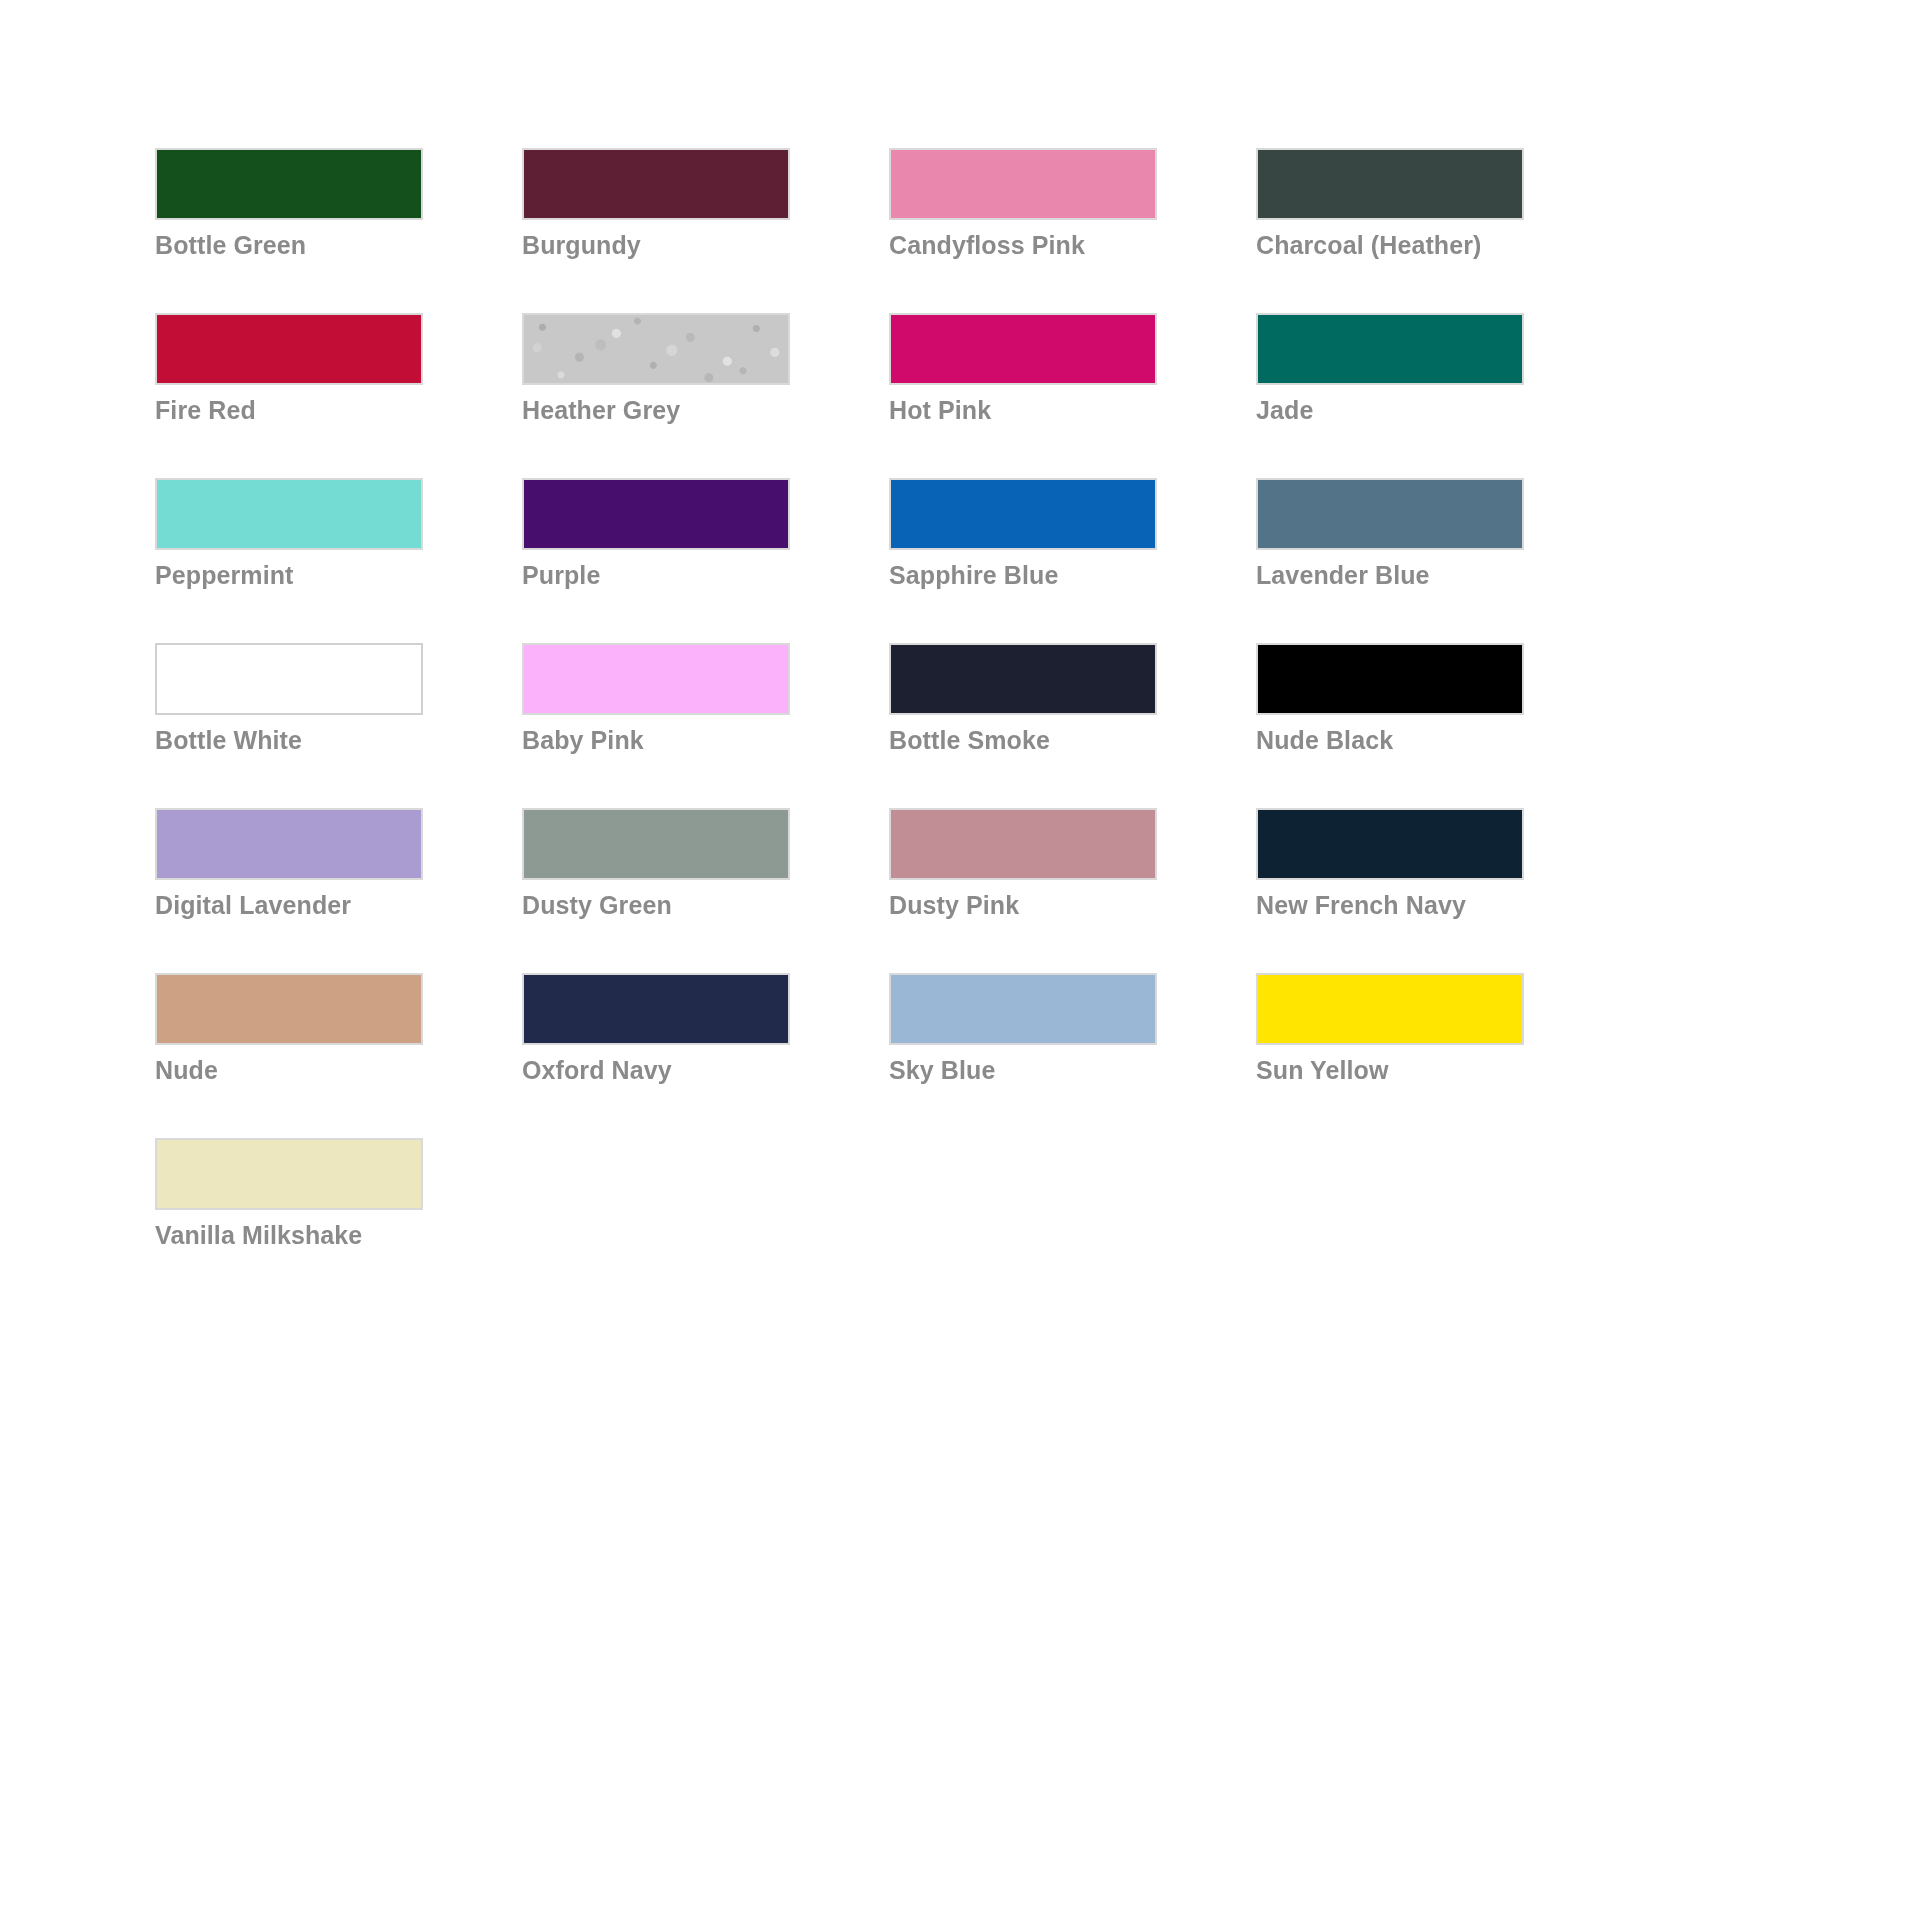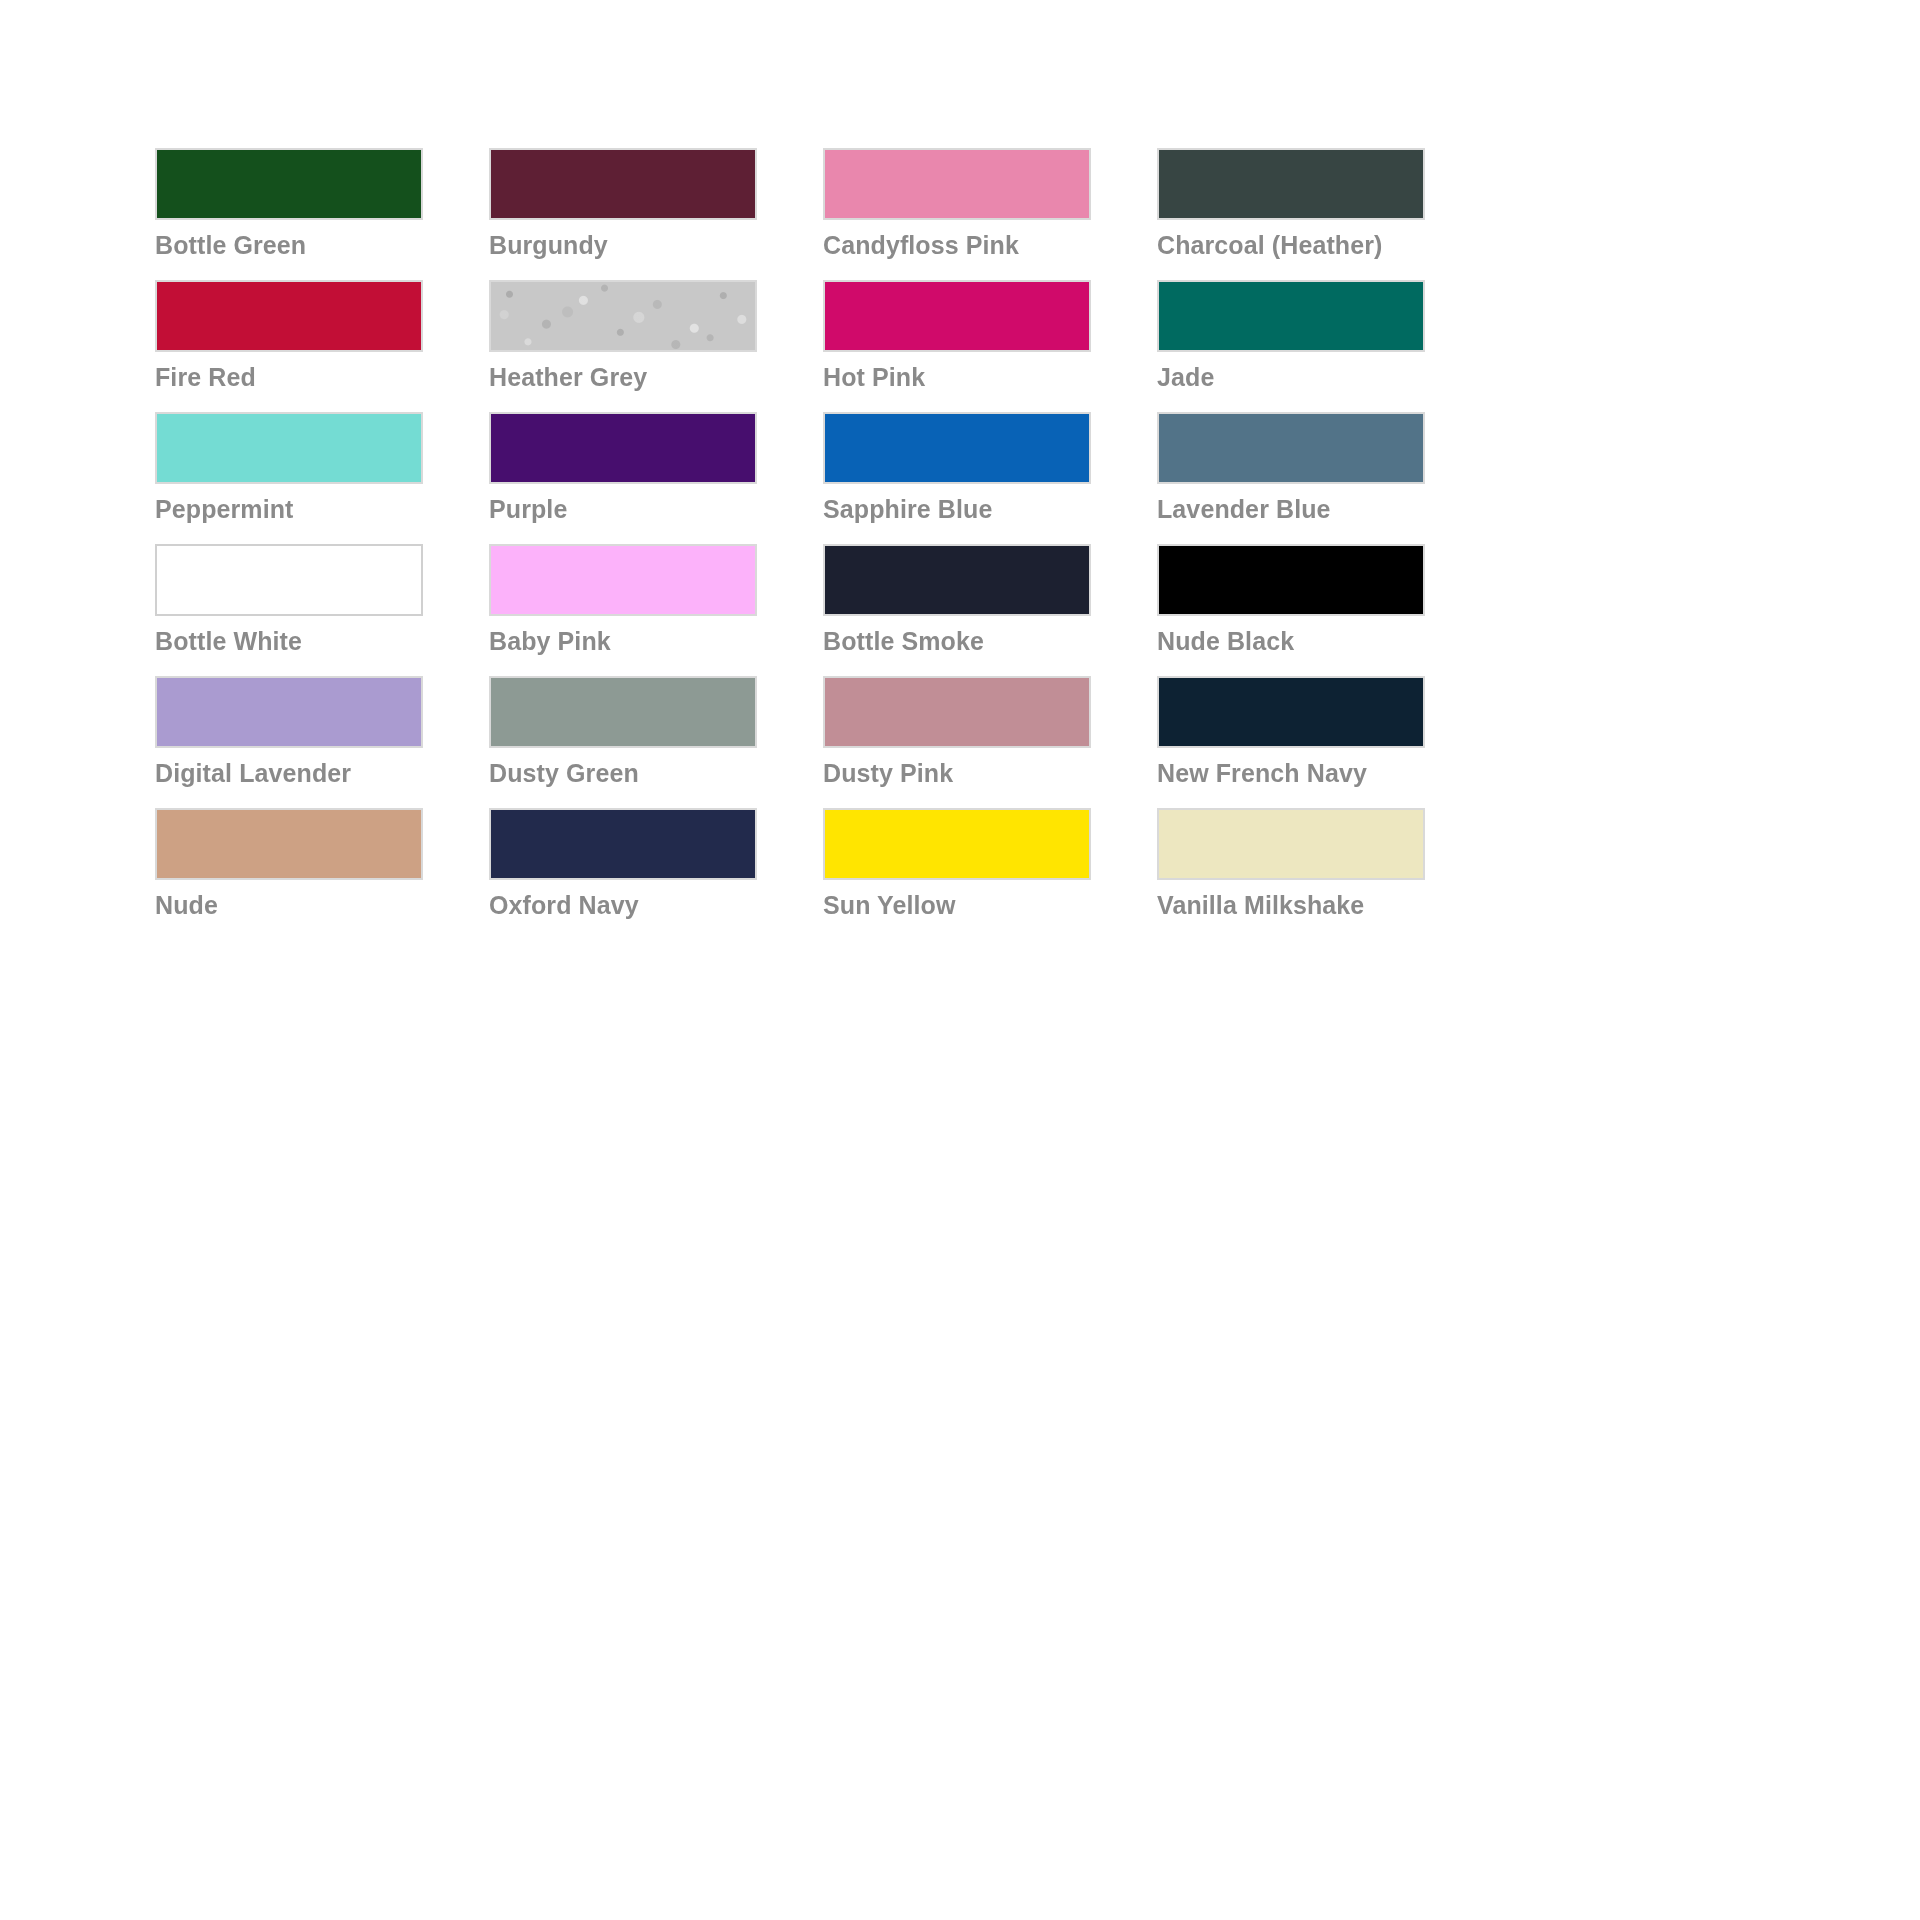--- a/index.html
+++ b/index.html
@@ -16,20 +16,21 @@
   #swatch-grid {
     position: absolute;
     left: 155px;
     top: 148px;
     width: 1290px;
     display: grid;
     grid-template-columns: repeat(4, 334px);
     grid-auto-rows: 132px;
     row-gap: 0px;
     column-gap: 0px;
+    gap: 33px;
   }
   .swatch-cell {
     position: relative;
     width: 334px;
     height: 132px;
   }
   .swatch-chip {
     width: 268px;
     height: 72px;
     border: 2px solid #d9d9d9;
@@ -154,20 +155,24 @@
     </div>
     <div class="swatch-cell">
       <div class="swatch-chip" title="Nude" style="background-color: rgb(205, 161, 132);"></div>
       <div class="swatch-label">Nude</div>
     </div>
     <div class="swatch-cell">
       <div class="swatch-chip" title="Oxford Navy" style="background-color: rgb(34, 42, 76);"></div>
       <div class="swatch-label">Oxford Navy</div>
     </div>
     <div class="swatch-cell">
+      <div class="swatch-chip" title="Sky Blue" style="background-color: rgb(154, 183, 214);"></div>
+      <div class="swatch-label">Sky Blue</div>
+    </div>
+    <div class="swatch-cell">
       <div class="swatch-chip" title="Sun Yellow" style="background-color: rgb(255, 229, 0);"></div>
       <div class="swatch-label">Sun Yellow</div>
     </div>
     <div class="swatch-cell">
       <div class="swatch-chip" title="Vanilla Milkshake" style="background-color: rgb(237, 231, 192);"></div>
       <div class="swatch-label">Vanilla Milkshake</div>
     </div>
   </div>
 
 </body></html>

